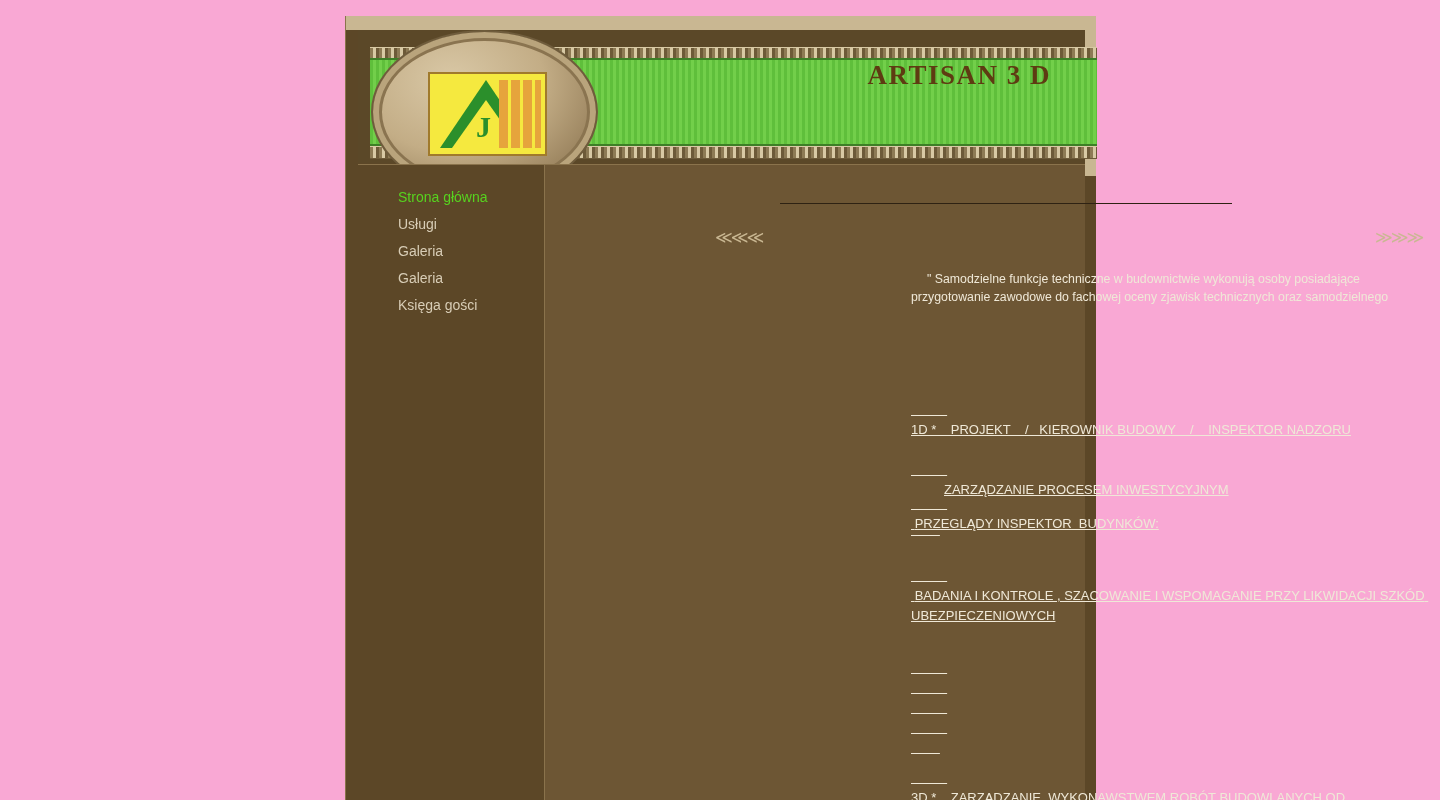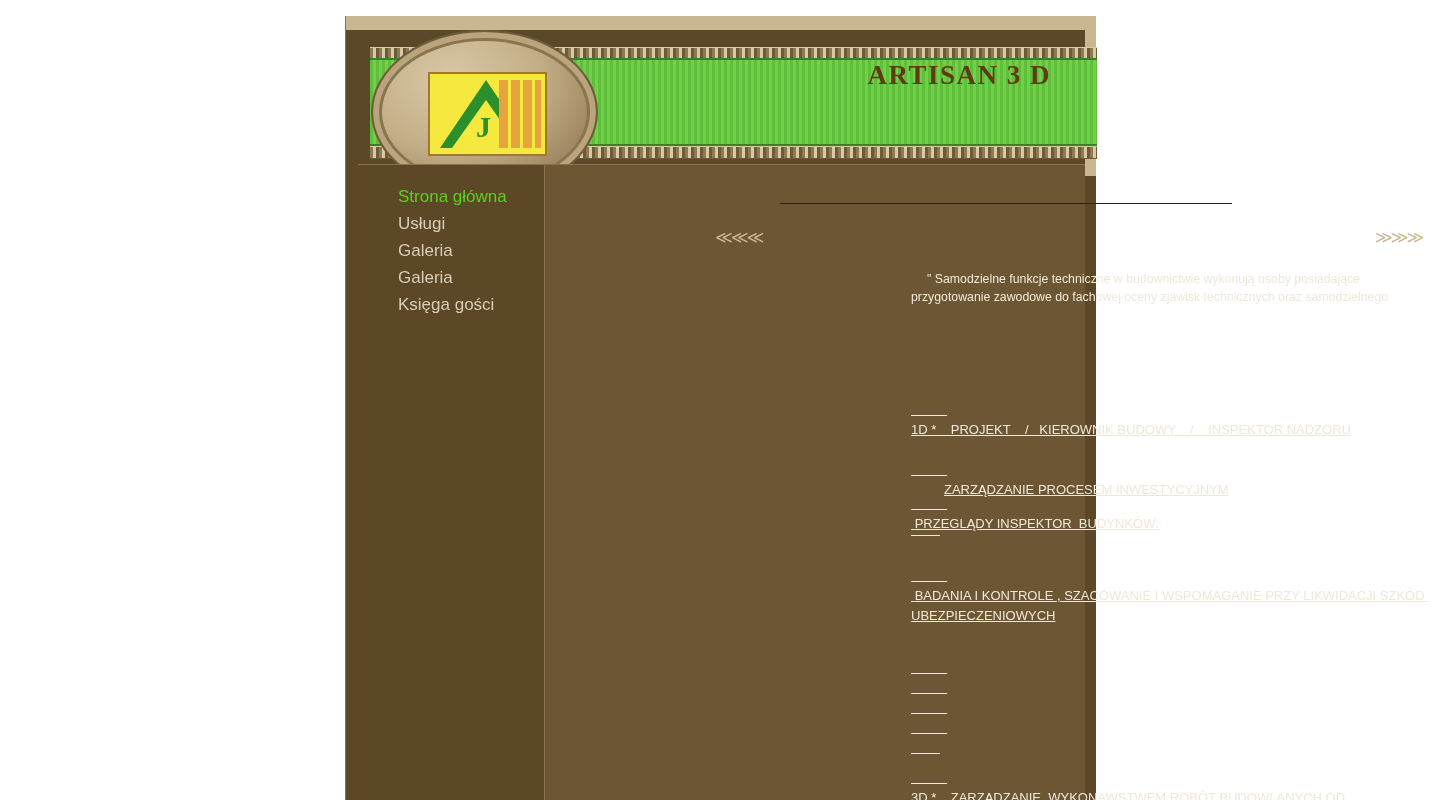--- a/index.html
+++ b/index.html
@@ -11,21 +11,21 @@
     overflow: hidden;
     font-family: "Liberation Sans", sans-serif;
   }
 
   
   #page {
     position: absolute;
     left: 0; top: 0;
     width: 1440px;
     height: 800px;
-    background: #ffffff;
+    background: #f9a8d4;
   }
 
   
   .site {
     position: absolute;
     left: 345px;
     top: 16px;
     width: 750px;
     height: 784px;
     background: #5c4727;
@@ -176,21 +176,21 @@
     border-right: 1px solid #8a734c;
   }
   .nav {
     position: absolute;
     left: 40px;
     top: 24px;
     width: 150px;
   }
   .nav-item {
     display: block;
-    font-size: 17px;
+    font-size: 14px;
     color: #d8cdb6;
     text-decoration: none;
     margin-bottom: 11px;
     line-height: 16px;
     cursor: pointer;
   }
   .nav-item.active {
     color: #57d21f;
   }
 

